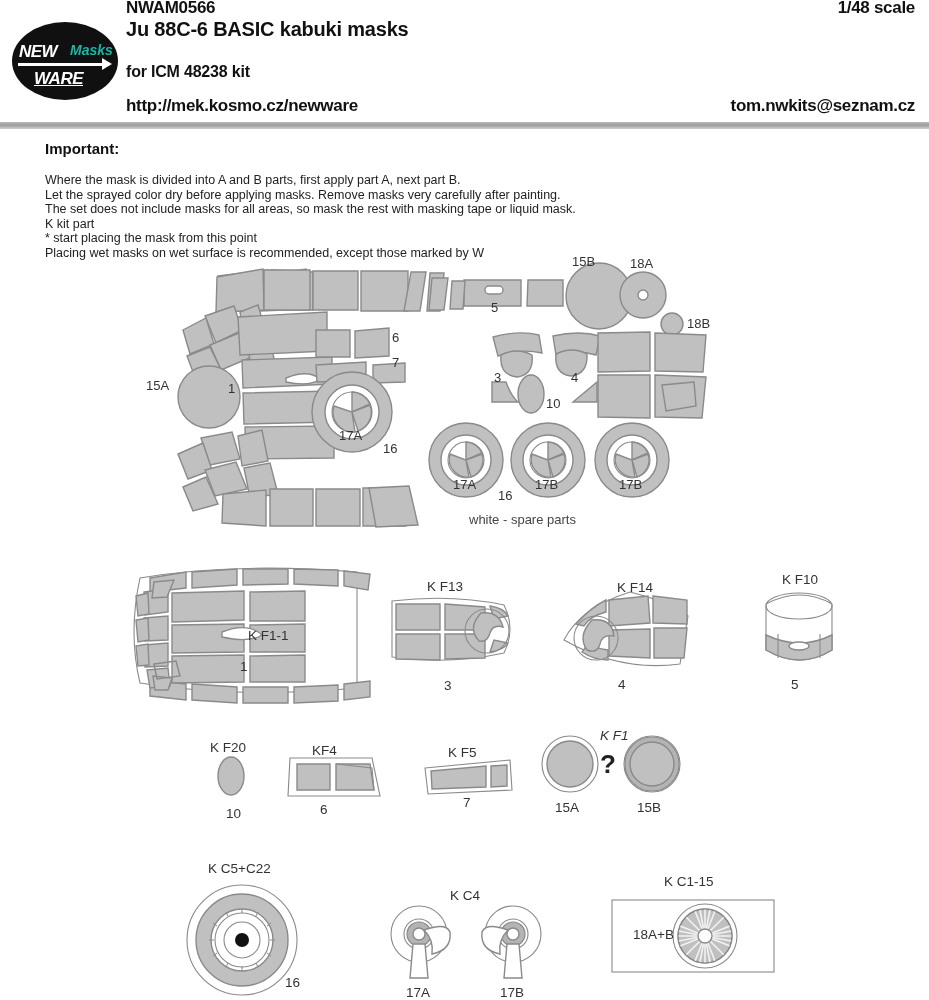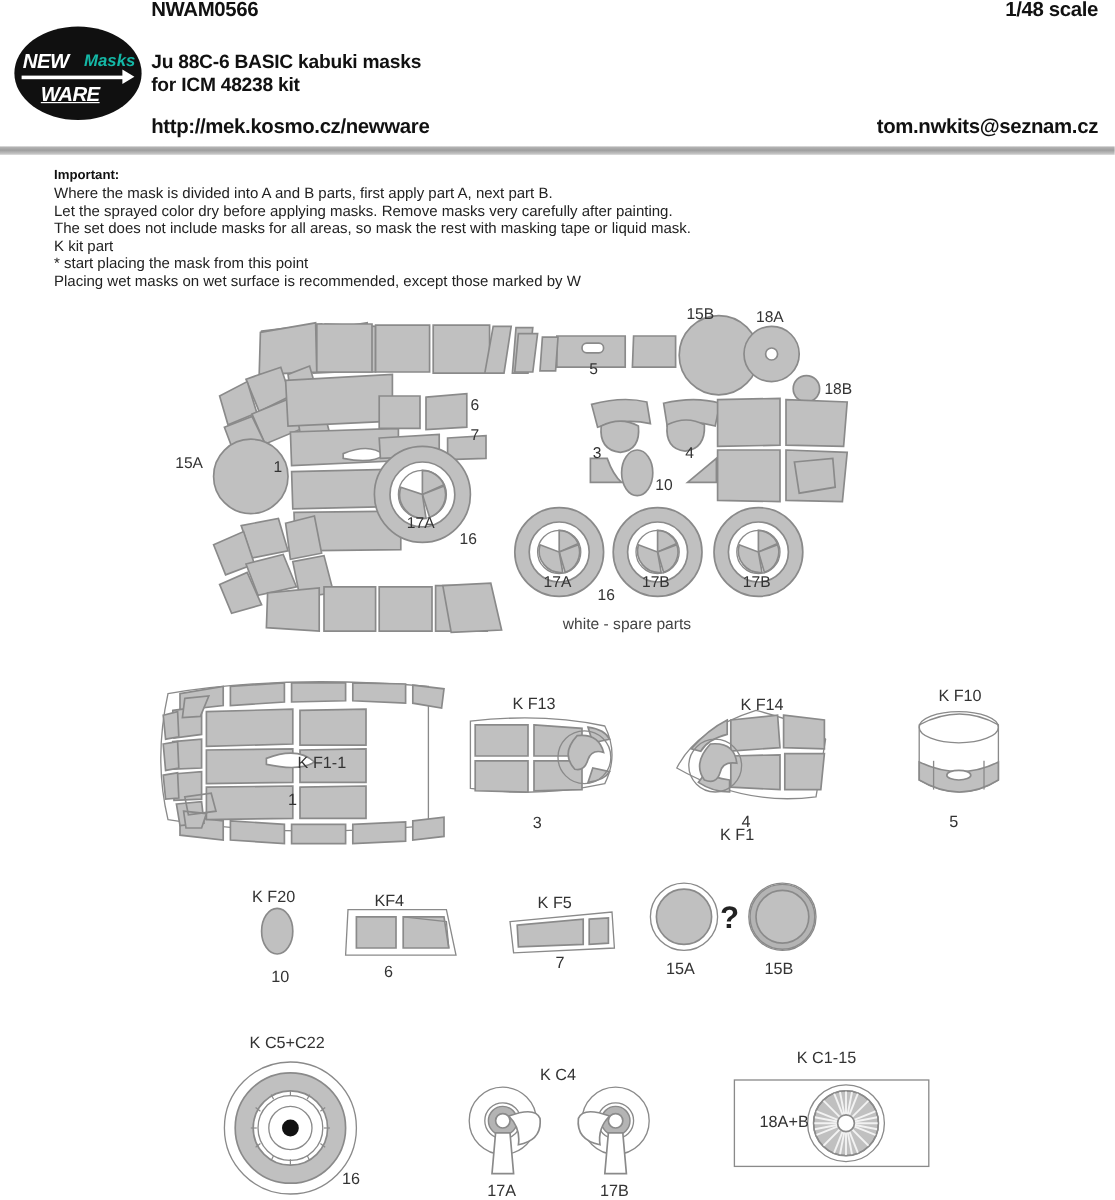--- a/index.html
+++ b/index.html
@@ -20,30 +20,30 @@
         font-family:"Liberation Sans",sans-serif;text-decoration:underline;}
   #logo .lg-line{position:absolute;left:6px;top:41px;width:86px;height:3px;background:#fff;}
   #logo .lg-arrow{position:absolute;left:90px;top:36px;width:0;height:0;
         border-top:6px solid transparent;border-bottom:6px solid transparent;
         border-left:10px solid #fff;}
 
   .hd-txt{position:absolute;font-family:"Liberation Sans Narrow","Liberation Sans",sans-serif;
         font-weight:bold;color:#111;white-space:nowrap;}
   #hd-code{left:126px;top:-2px;font-size:17px;letter-spacing:-.3px;}
   #hd-scale{right:14px;top:-2px;font-size:17px;letter-spacing:-.3px;}
-  #hd-title{left:126px;top:44px;font-size:16px;letter-spacing:-.2px;}
+  #hd-title{left:126px;top:18px;font-size:20px;letter-spacing:-.2px;}
   #hd-kit{left:126px;top:63px;font-size:16px;letter-spacing:-.2px;}
   #hd-url{left:126px;top:96px;font-size:17px;letter-spacing:-.3px;}
   #hd-mail{right:14px;top:96px;font-size:17px;letter-spacing:-.3px;}
   #hd-rule{position:absolute;left:0;top:122px;width:929px;height:7px;
         background:linear-gradient(180deg,#b9b9b9 0%, #9e9e9e 45%, #cfcfcf 100%);}
 
   
   #important{position:absolute;left:45px;top:140px;width:700px;}
-  #important .imp-h{font-size:11px;font-weight:bold;color:#111;margin-bottom:2px;}
+  #important .imp-h{font-size:15px;font-weight:bold;color:#111;margin-bottom:16px;}
   #important .imp-l{font-size:12.5px;color:#222;line-height:14.6px;white-space:nowrap;}
 
   
   #sheet{position:absolute;left:0;top:0;width:929px;height:1000px;}
   .lbl{position:absolute;font-size:13px;color:#333;white-space:nowrap;
        font-family:"Liberation Sans",sans-serif;}
   .cap{position:absolute;font-size:13.5px;color:#333;white-space:nowrap;}
   .note{position:absolute;font-size:13px;color:#444;white-space:nowrap;}
   .qmark{position:absolute;font-size:26px;font-weight:bold;color:#222;}
 </style>
@@ -386,21 +386,21 @@
 <div class="cap" style="left:618px;top:677px;">4</div>
 <div class="cap" style="left:782px;top:572px;">K F10</div>
 <div class="cap" style="left:791px;top:677px;">5</div>
 
 <div class="cap" style="left:210px;top:740px;">K F20</div>
 <div class="cap" style="left:226px;top:806px;">10</div>
 <div class="cap" style="left:312px;top:743px;">KF4</div>
 <div class="cap" style="left:320px;top:802px;">6</div>
 <div class="cap" style="left:448px;top:745px;">K F5</div>
 <div class="cap" style="left:463px;top:795px;">7</div>
-<div class="cap" style="left:600px;top:688px;">K F1</div>
+<div class="cap" style="left:600px;top:728px;font-style:italic;">K F1</div>
 <div class="cap" style="left:555px;top:800px;">15A</div>
 <div class="cap" style="left:637px;top:800px;">15B</div>
 <div class="qmark" style="left:600px;top:749px;">?</div>
 
 <div class="cap" style="left:208px;top:861px;">K C5+C22</div>
 <div class="cap" style="left:285px;top:975px;">16</div>
 <div class="cap" style="left:450px;top:888px;">K C4</div>
 <div class="cap" style="left:406px;top:985px;">17A</div>
 <div class="cap" style="left:500px;top:985px;">17B</div>
 <div class="cap" style="left:664px;top:874px;">K C1-15</div>

